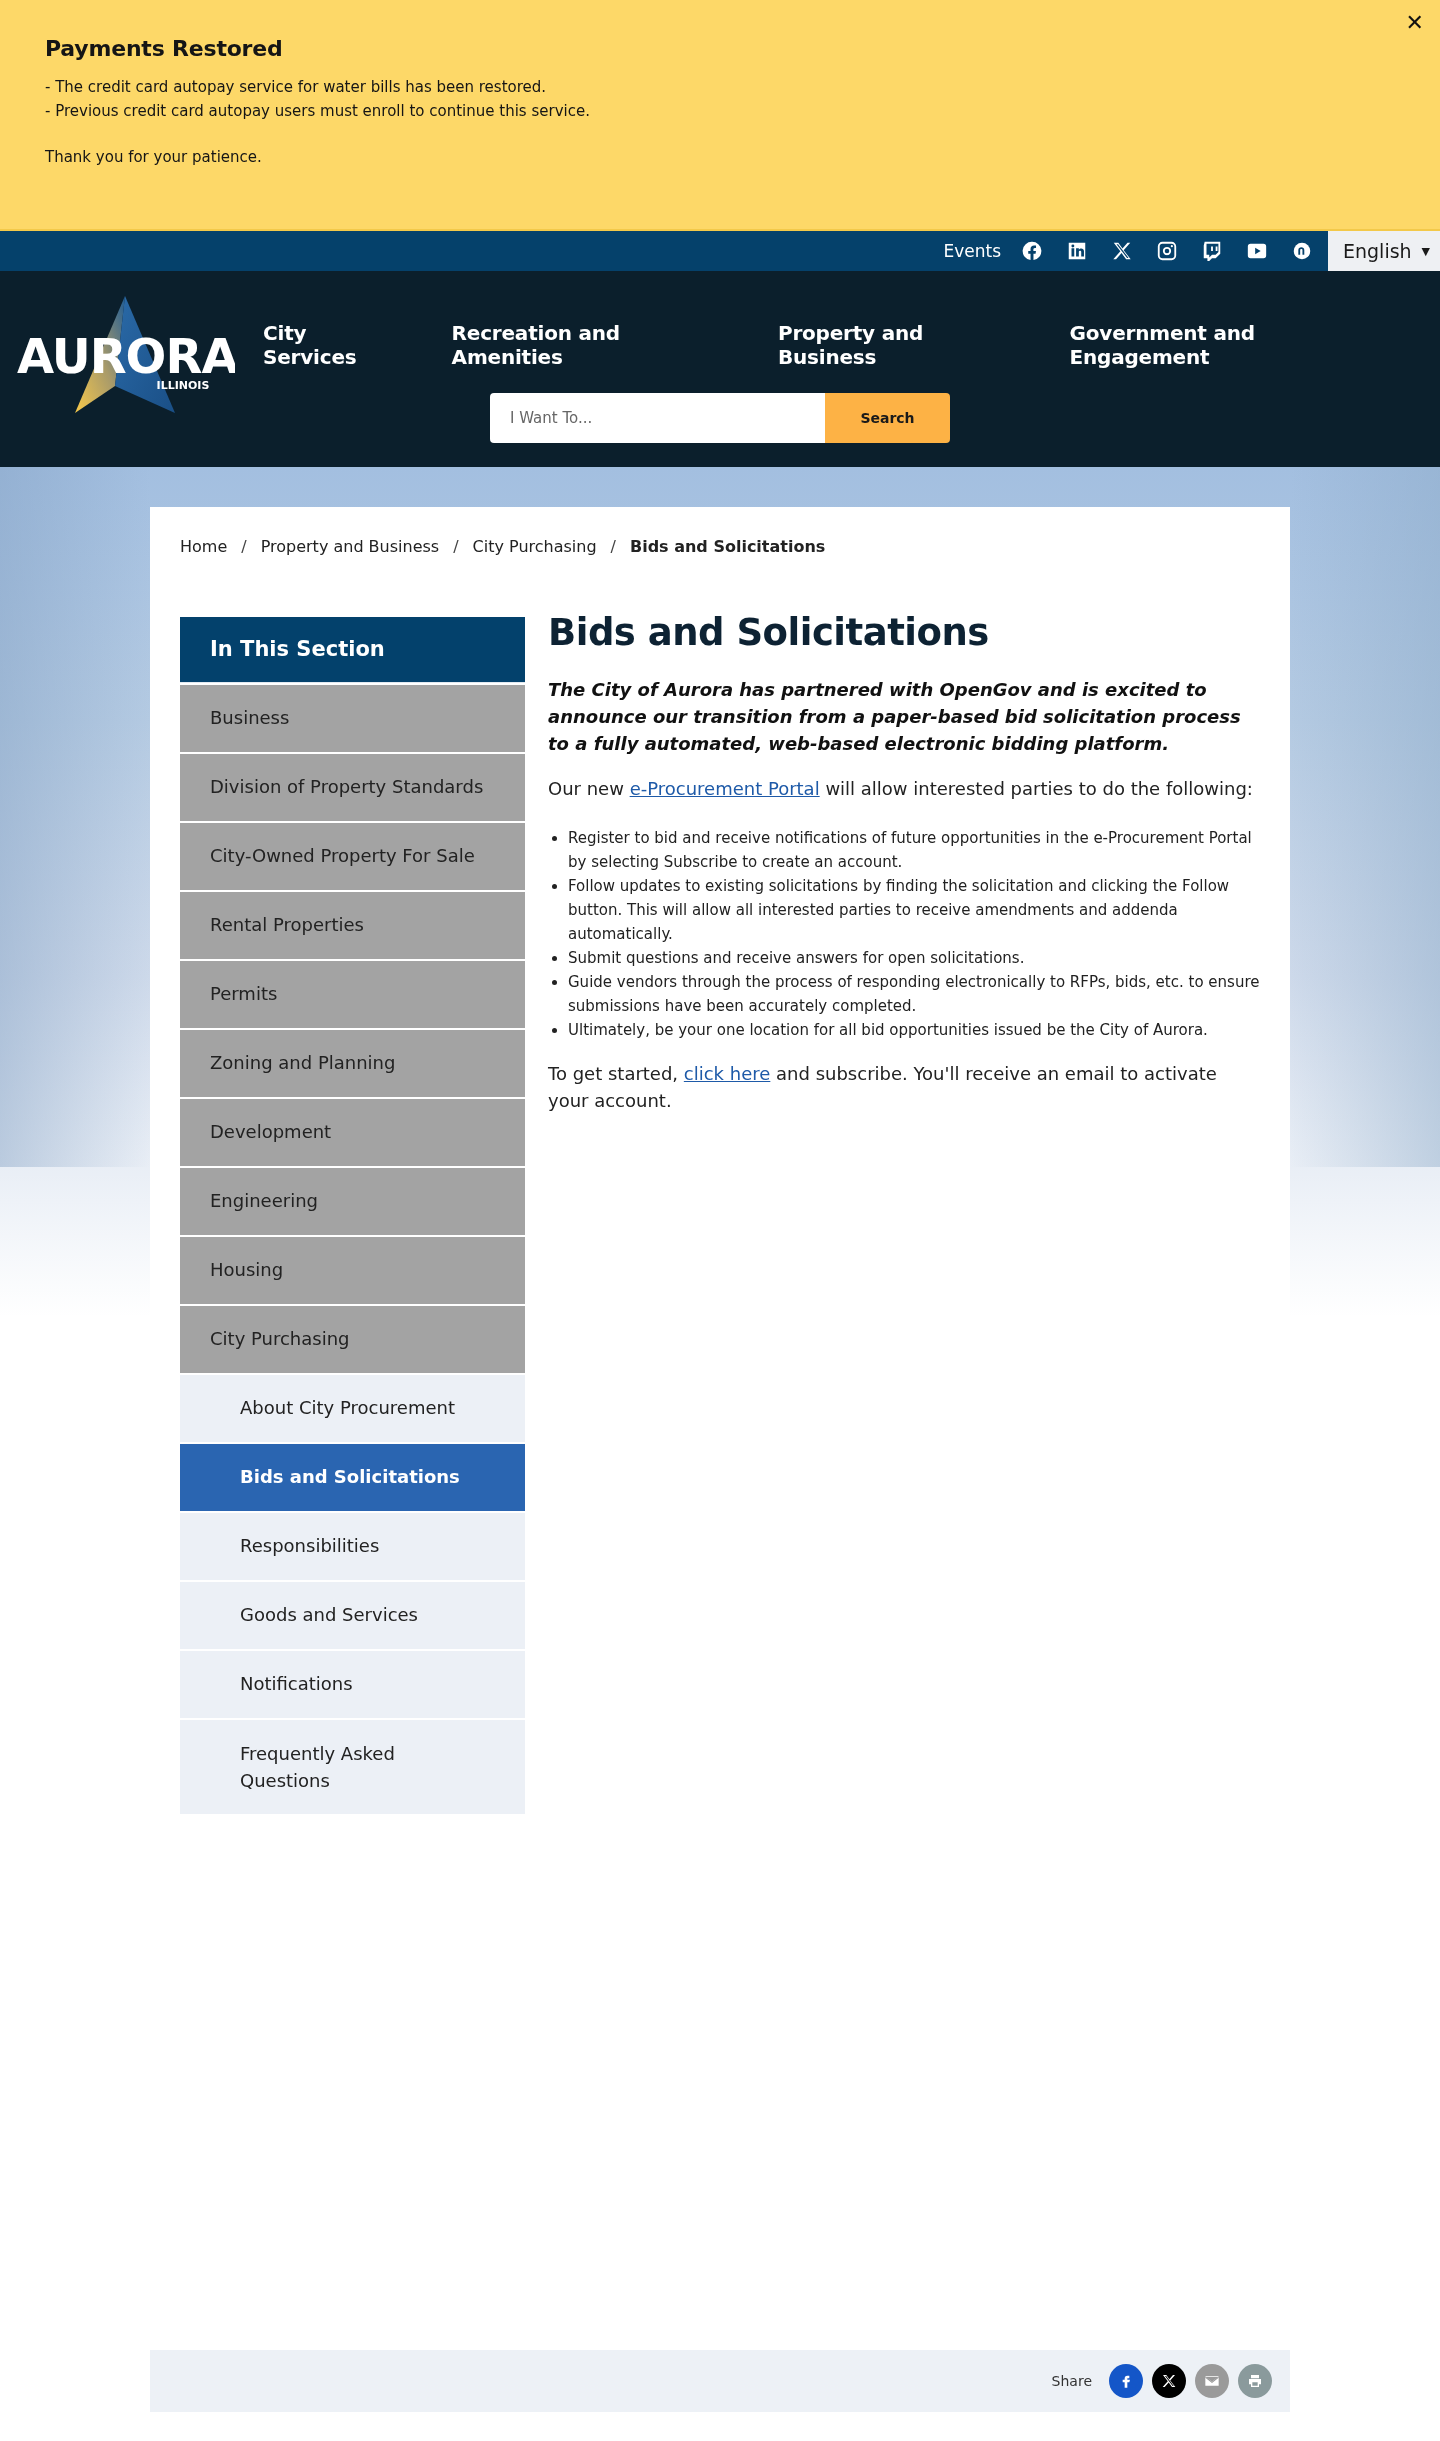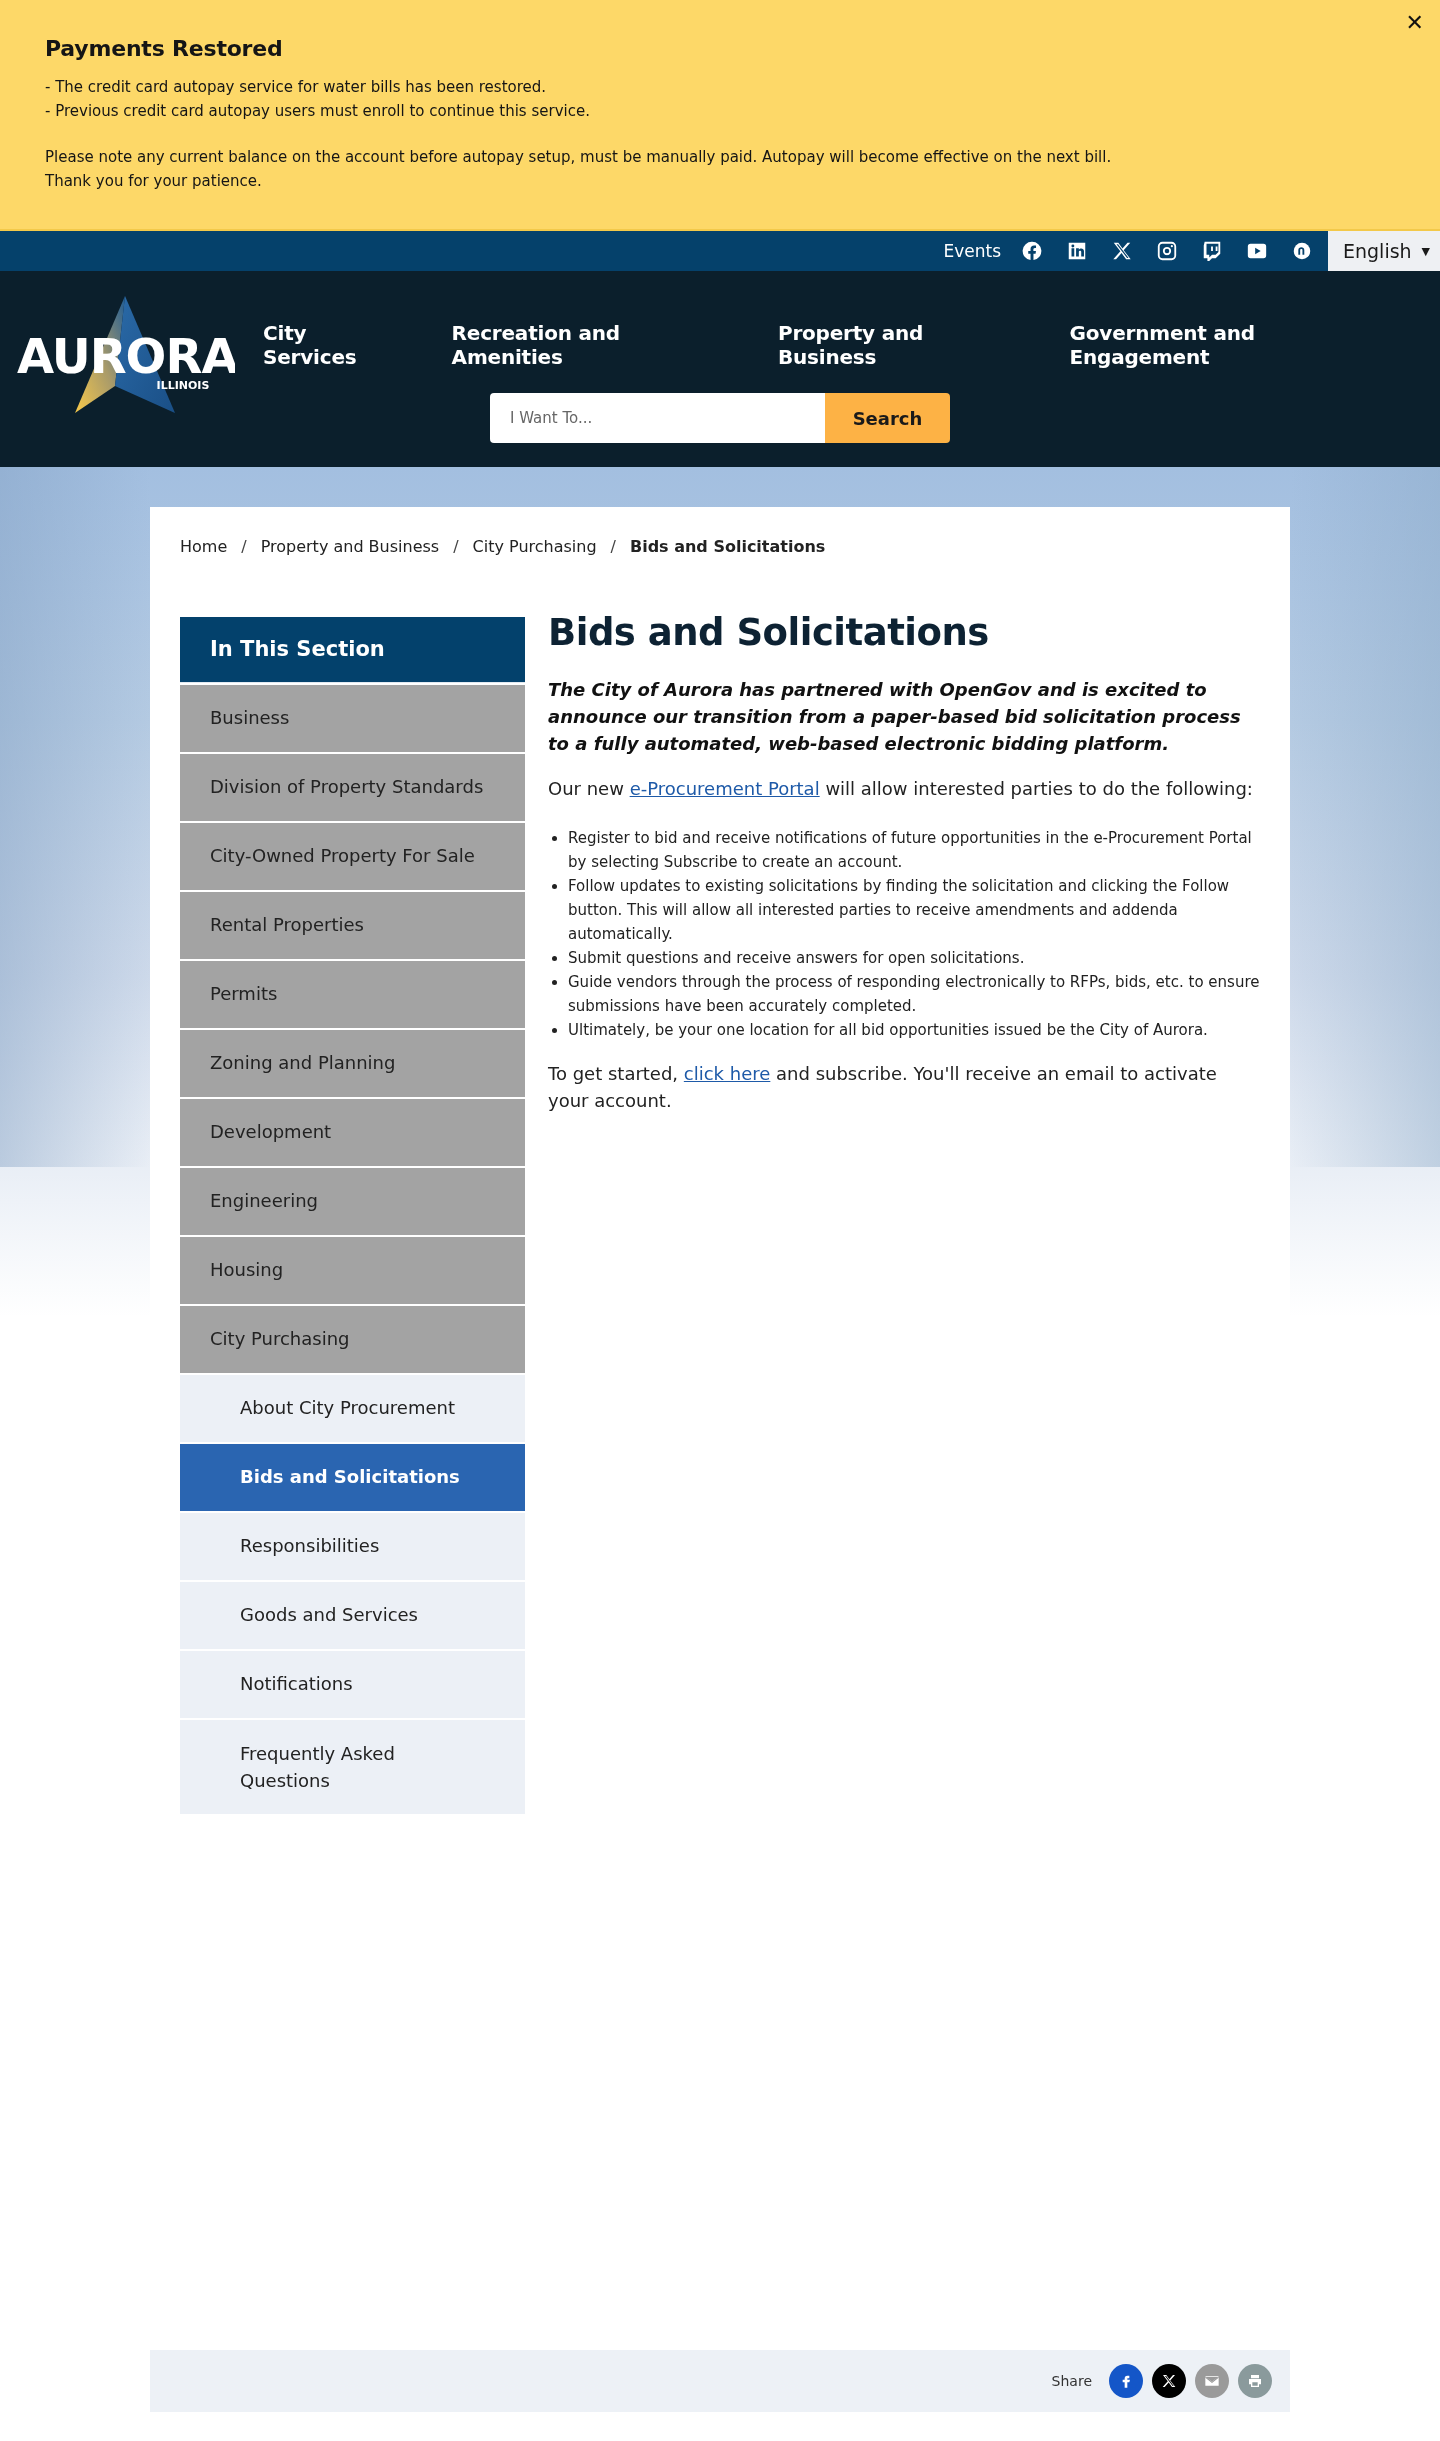--- a/index.html
+++ b/index.html
@@ -23,21 +23,21 @@
   .lang-caret { margin-left: 10px; font-size: 11px; }
 
   
   .header { background: #0b1f2c; height: 196px; position: relative; }
   .logo { position: absolute; left: 15px; top: 20px; width: 220px; height: 130px; }
   .nav { position: absolute; left: 263px; top: 50px; display: flex; }
   .nav-item { color: #fff; font-size: 20px; font-weight: bold; margin-right: 50px; text-decoration: none; letter-spacing: -0.2px; }
   .search { position: absolute; left: 490px; top: 122px; display: flex; justify-content: center; }
   .search input { width: 335px; height: 50px; border: none; border-radius: 4px 0 0 4px; padding-left: 20px; font-size: 15px; color: #555; outline: none; font-family: "DejaVu Sans", sans-serif; }
   .search input::placeholder { color: #666; }
-  .search-btn { width: 125px; height: 50px; background: #fdb245; border: none; border-radius: 0 4px 4px 0; font-size: 18px; font-weight: bold; color: #1a1a1a; font-family: "DejaVu Sans", sans-serif; cursor: pointer; }
+  .search-btn { width: 125px; height: 50px; background: #fdb245; border: none; border-radius: 0 4px 4px 0; font-size: 14px; font-weight: bold; color: #1a1a1a; font-family: "DejaVu Sans", sans-serif; cursor: pointer; }
 
   
   .main-bg { position: relative; background: linear-gradient(180deg, #a3bfe0 0%, #b4cae2 30%, #cdd9ea 60%, #ffffff 100%); height: 850px; }
   .main-bg::before { content: ""; position: absolute; left: 0; top: 0; width: 150px; height: 700px; background: linear-gradient(90deg, rgba(130,160,195,0.45), rgba(255,255,255,0)); }
   .main-bg::after { content: ""; position: absolute; right: 0; top: 0; width: 150px; height: 700px; background: linear-gradient(270deg, rgba(140,170,200,0.45), rgba(255,255,255,0)); }
   .content-wrap { position: absolute; left: 150px; top: 40px; width: 1140px; }
   .card { background: #fff; padding: 24px 30px 40px 30px; position: relative; z-index: 1; }
 
   .breadcrumb { font-size: 16px; color: #222; display: flex; align-items: center; height: 30px; }
   .crumb { text-decoration: none; color: #222; text-align: center; }
@@ -68,21 +68,20 @@
   .lower-white { background: #fff; height: 40px; }
 </style>
 </head>
 <body>
 
 <div class="alert">
   <div class="alert-title">Payments Restored</div>
   <div class="alert-line">- The credit card autopay service for water bills has been restored.</div>
   <div class="alert-line">- Previous credit card autopay users must enroll to continue this service.</div>
   <div class="alert-gap"></div>
-  <div class="alert-line">Please note any current balance on the account before autopay setup, must be manually paid. Autopay will become effective on the next bill.</div>
   <div class="alert-line">Thank you for your patience.</div>
   <span class="alert-close">✕</span>
 </div>
 
 <div class="utility">
   <a href="#" class="util-link">Events</a>
   <span class="util-icon">
       <svg viewBox="0 0 24 24">
         <path d="M12 2a10 10 0 0 0-1.6 19.9v-7H7.9V12h2.5V9.8c0-2.5 1.5-3.9 3.8-3.9 1.1 0 2.2.2 2.2.2v2.5h-1.3c-1.2 0-1.6.8-1.6 1.6V12h2.8l-.4 2.9h-2.3v7A10 10 0 0 0 12 2z"></path>
       </svg>

